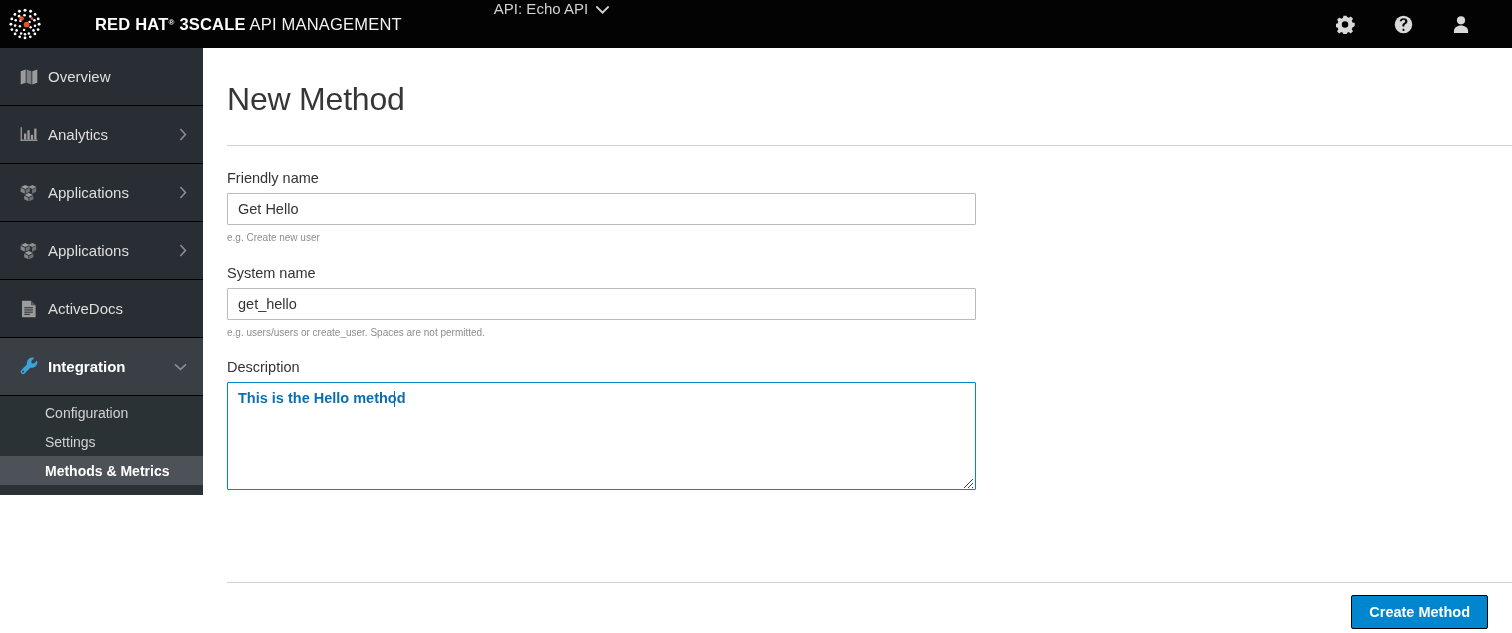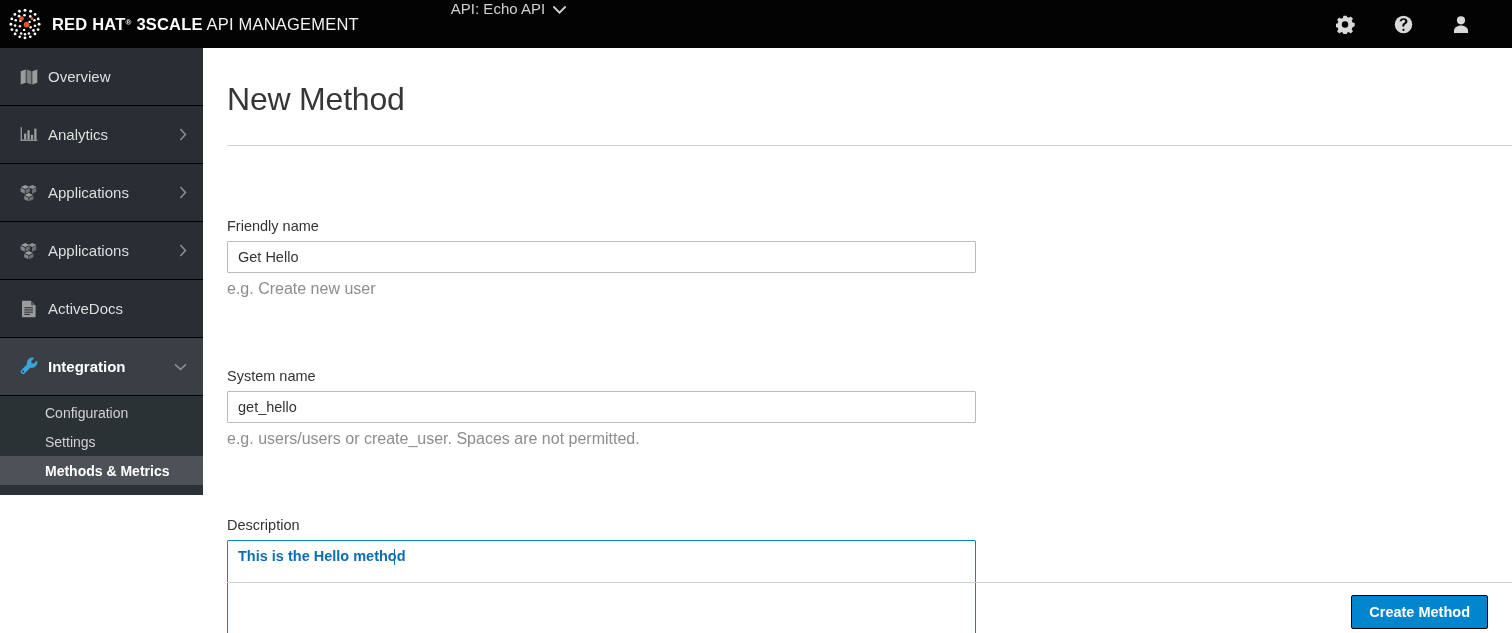--- a/index.html
+++ b/index.html
@@ -27,20 +27,21 @@
     background: #030303;
     display: flex;
     align-items: center;
     z-index: 30;
   }
   .brand-block {
     display: flex;
     align-items: center;
     padding-left: 8px;
     height: 48px;
+    gap: 43px;
   }
   .rh-logo {
     width: 34px;
     height: 34px;
     flex: 0 0 34px;
     margin-right: 10px;
     display: block;
   }
   .brand-text {
     font-size: 16.5px;
@@ -195,38 +196,37 @@
     left: 24px;
     top: 122px;
     width: 749px;
   }
   .form-group { margin-bottom: 0; }
   .field-label {
     display: block;
     font-size: 14.5px;
     color: #333333;
     margin-bottom: 7px;
-    margin-top: 48px;
   }
   .text-input {
     display: block;
     width: 749px;
     height: 32px;
     padding: 4px 10px;
     font-family: "Liberation Sans", sans-serif;
     font-size: 14.5px;
     color: #333333;
     background: #ffffff;
     border: 1px solid #bbbbbb;
     border-radius: 1px;
     outline: none;
   }
   .help-text {
     display: block;
-    font-size: 16px;
+    font-size: 10px;
     color: #8b8d8f;
     margin-top: 7px;
   }
   .spacer-a { height: 22px; }
   .spacer-b { height: 21px; }
 
   .desc-wrap { position: relative; width: 749px; }
   .text-area {
     display: block;
     width: 749px;

